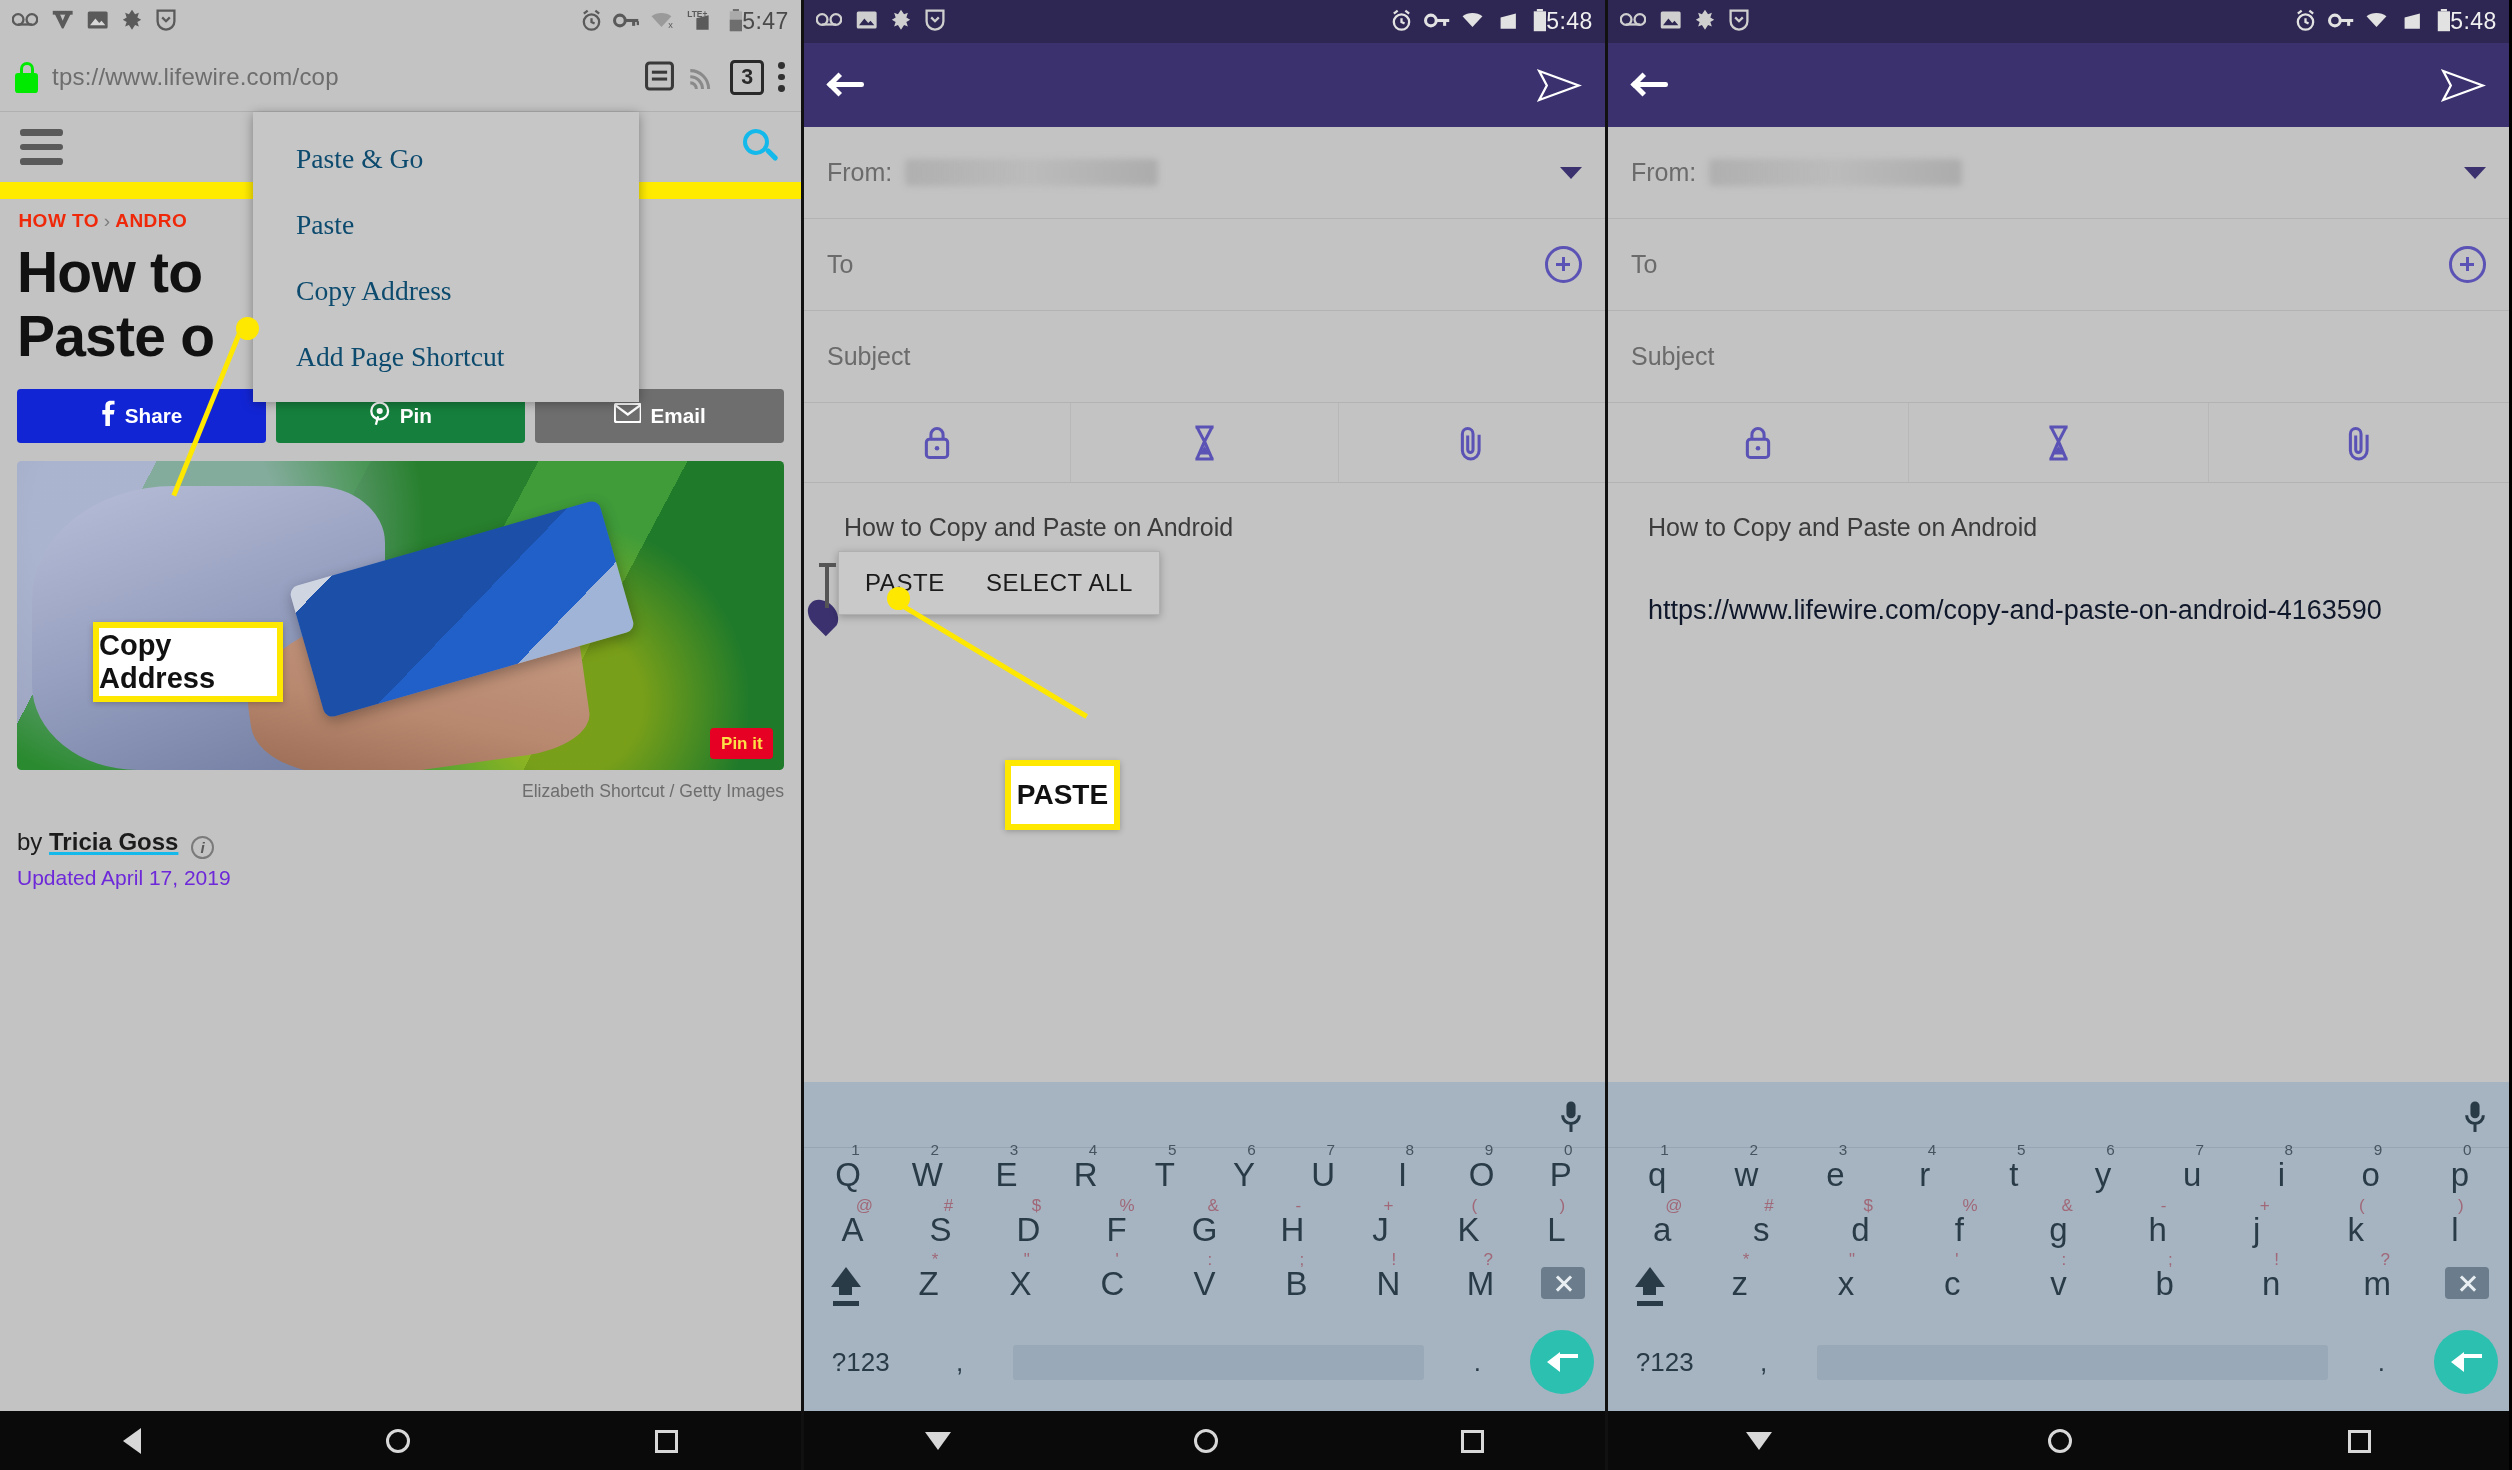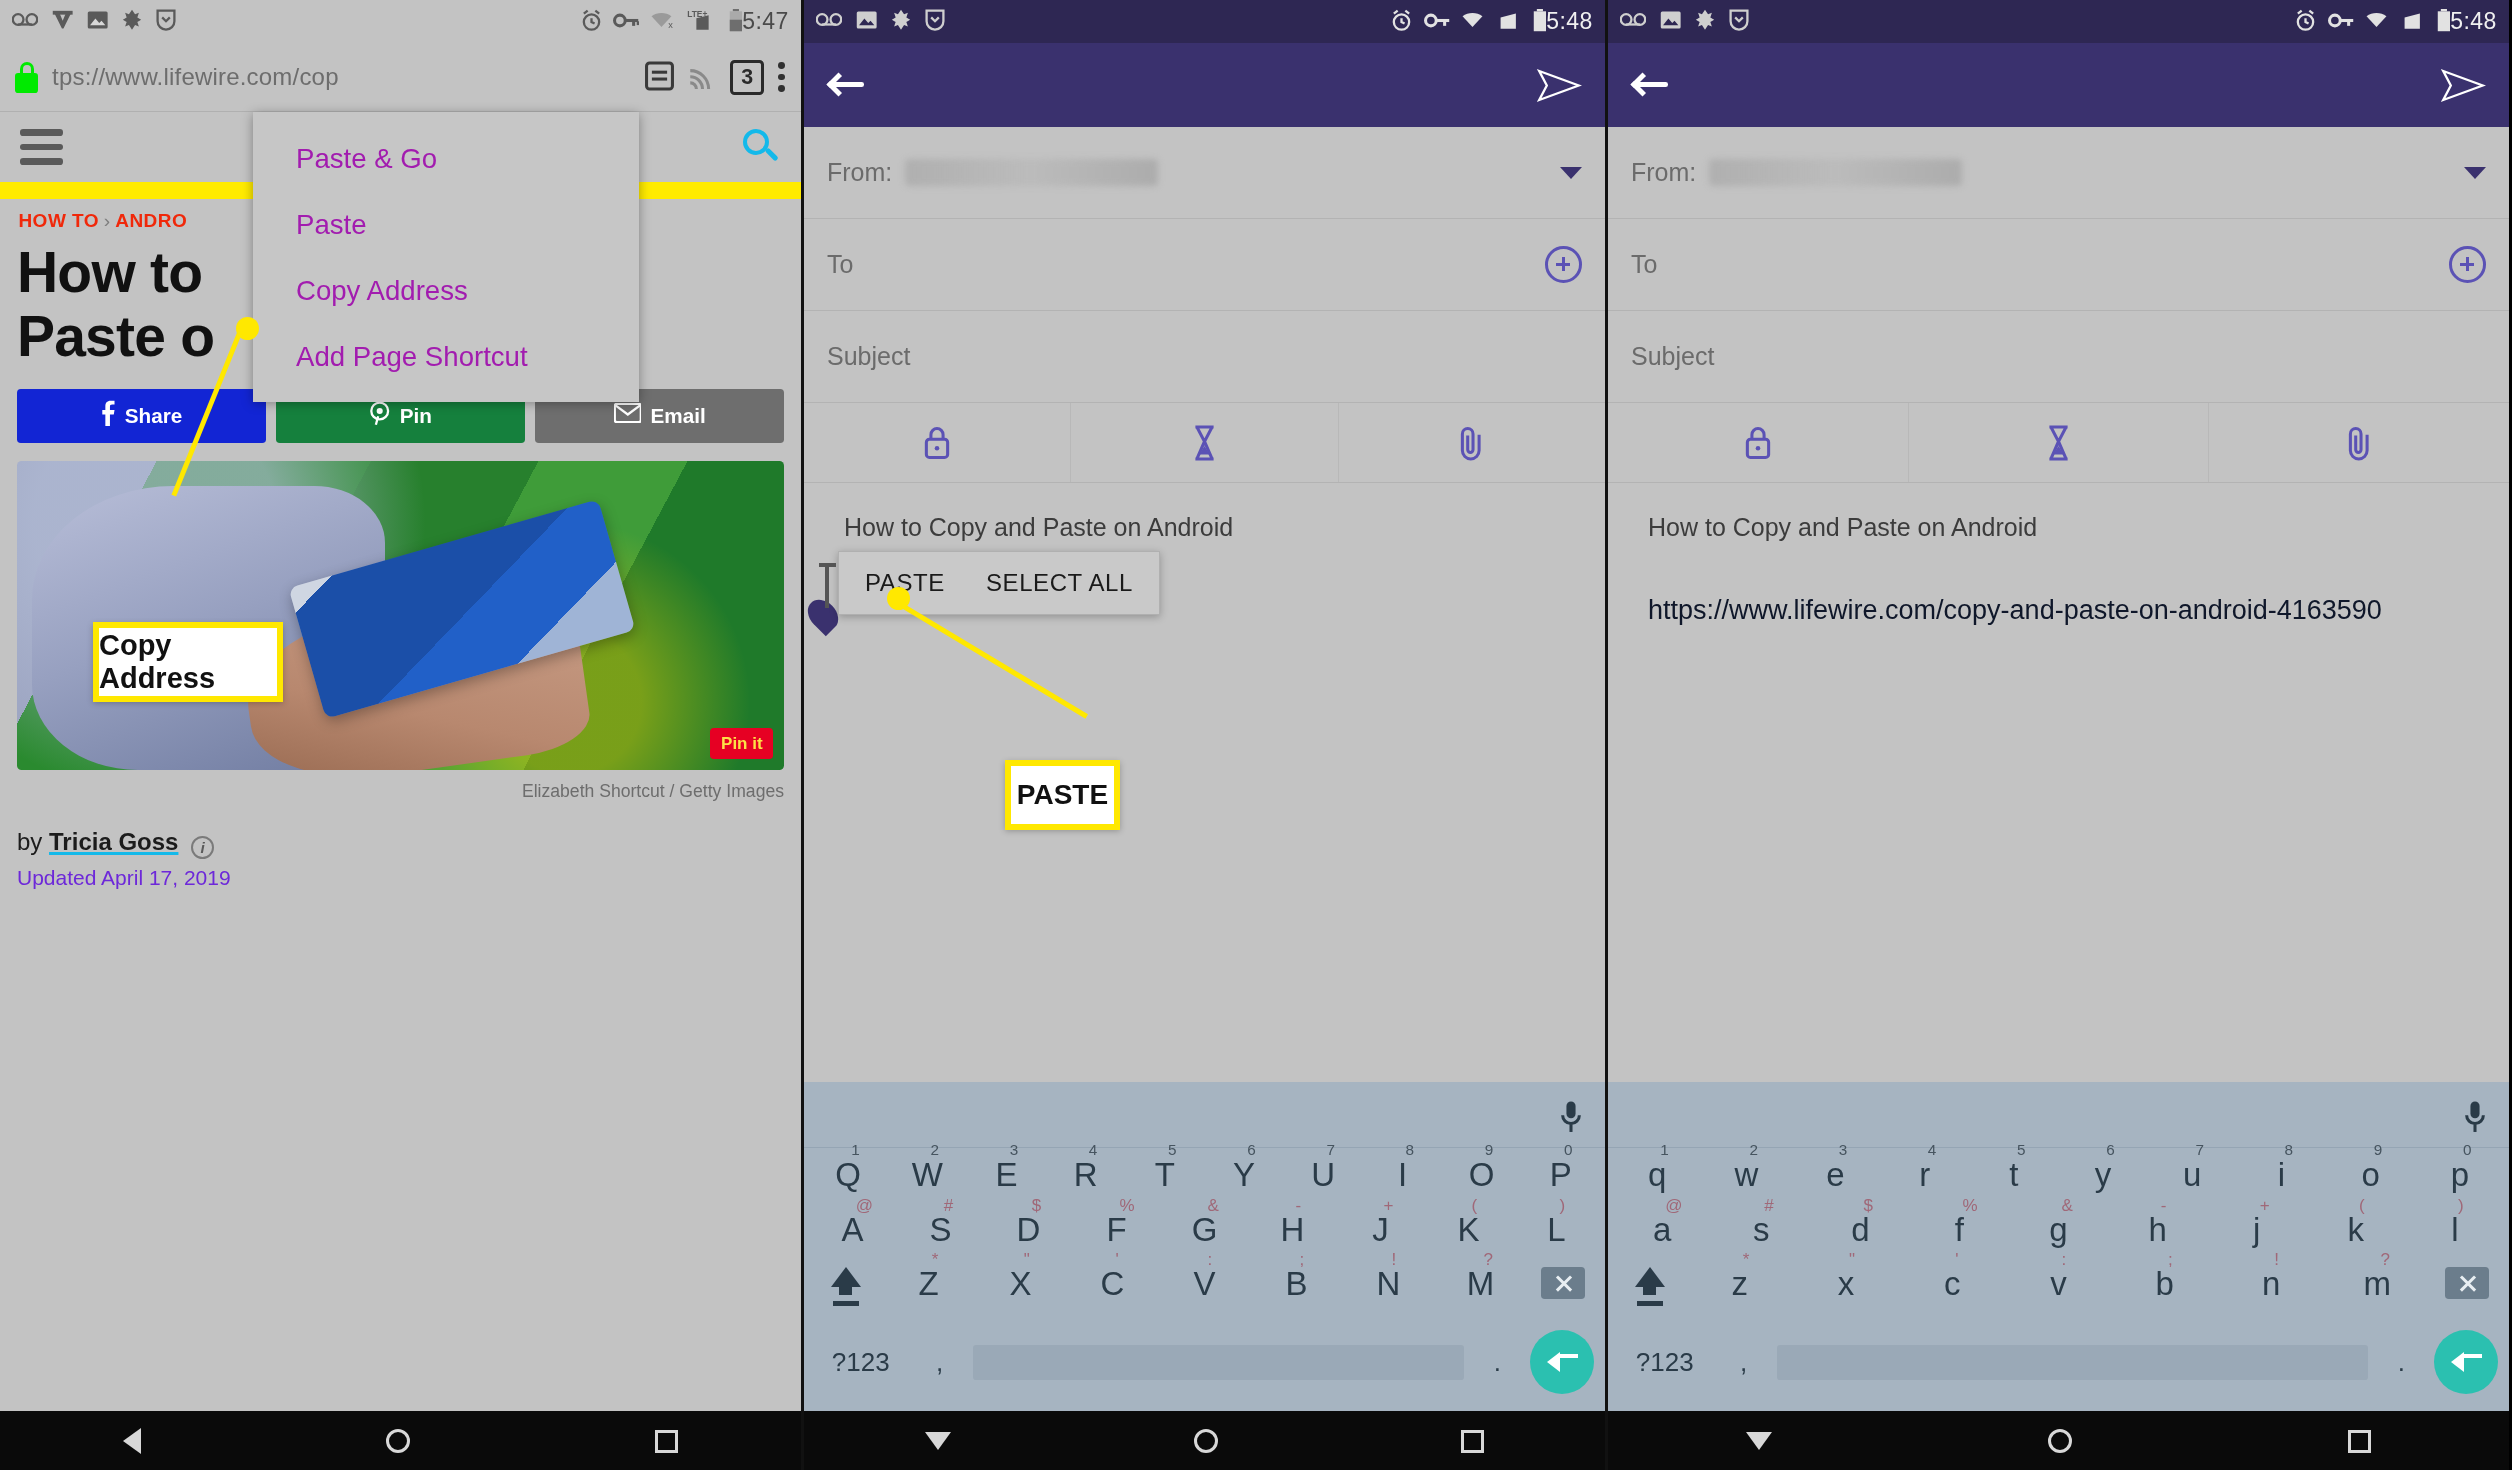--- a/index.html
+++ b/index.html
@@ -59,21 +59,21 @@
   .hero-phone { position:absolute; left:37%; top:26%; width:42%; height:44%; background:linear-gradient(150deg,#cfd6e2 0 8%, #1b4fa8 8% 52%, #2160c8 52% 78%, #9fb4d6 78% 100%); border-radius:9.2px; transform:rotate(-16deg); box-shadow:0 4.6px 13.8px rgba(0,0,0,.3); }
   .pinit { position:absolute; right:10.7px; bottom:10.7px; background:#e60023; color:#fde047; font-size:17px; font-weight:bold; padding:5.4px 10.7px; border-radius:3.8px; }
   .caption { padding:10.7px 17px 0 0; text-align:right; font-size:17.6px; color:#6d6d6d; }
   .byline { padding:26px 17px 0 17px; font-size:24px; color:#1c1c1c; }
   .byline a { color:#1c1c1c; font-weight:bold; text-decoration:underline; text-decoration-color:#13b9ea; text-decoration-thickness:3.1px; }
   .infoic { display:inline-block; width:23px; height:23px; border:2.3px solid #7a7a7a; border-radius:50%; color:#5a5a5a; font-size:15.3px; text-align:center; line-height:19px; font-weight:bold; font-style:italic; vertical-align:-3.1px; margin-left:6.1px;}
   .updated { padding:7.7px 17px 0 17px; font-size:21px; color:#6d28d9; }
 
   
   .dropdown { position:absolute; left:253px; top:112px; width:386px; background:#c6c6c6; box-shadow:0 2.3px 10.7px rgba(0,0,0,.35); z-index:40; padding:13.8px 0 12.3px 0; }
-  .dropdown .mi { font-size:27.6px; color:#a21caf; padding:17px 0 17px 43px; }
+  .dropdown .mi { font-size:27.6px; color:#0c4a6e; padding:17px 0 17px 43px;font-family:Liberation Serif, serif; }
 
   
   .callout { position:absolute; background:#fff; border:6.9px solid #ffe800; display:flex; align-items:center; justify-content:center; font-weight:bold; color:#111; z-index:60; box-shadow:0 1.5px 6.1px rgba(0,0,0,.25); }
   .c1 { left:93px; top:622px; width:190px; height:80px; font-size:29px; }
   .c2 { left:201px; top:760px; width:115px; height:70px; font-size:28px; }
   .annot-line { position:absolute; background:#ffe800; transform-origin:0 0; z-index:55; height:5.4px; }
   .annot-dot { position:absolute; width:23px; height:23px; border-radius:50%; background:#ffe800; z-index:58; }
 
   
   .mailbar { height:84px; background:#3a316e; display:flex; align-items:center; padding:0 23px; }
@@ -114,21 +114,21 @@
   .key .sup { position:absolute; top:-17px; left:50%; margin-left:3.1px; font-size:15.3px; color:#46545f; }
   .key .supsym { position:absolute; top:-17px; left:50%; margin-left:3.1px; font-size:17px; color:#a06878; }
   .krow.r3 .key { flex:1; }
   .shiftkey, .delkey { width:74px; display:flex; align-items:center; justify-content:center; flex:0 0 74px;}
   .shift-tri { width:0;height:0;border-left:15.3px solid transparent;border-right:15.3px solid transparent;border-bottom:20px solid #2a3b48; position:relative;}
   .shift-stem { width:13.8px; height:7.7px; background:#2a3b48; margin:0 auto; }
   .shift-bar { width:26px; height:4.6px; background:#2a3b48; margin:6.1px auto 0 auto;}
   .delbox { width:44px; height:32px; background:#6b7d8c; border-radius:3.8px; position:relative; }
   .delbox:before, .delbox:after { content:""; position:absolute; left:12.3px; top:14.6px; width:20px; height:3.1px; background:#e8eef2; }
   .delbox:before { transform:rotate(45deg); } .delbox:after { transform:rotate(-45deg); }
-  .krow.r4 { padding:13.8px 10.7px 17px 10.7px; align-items:center; gap:10px; }
+  .krow.r4 { padding:13.8px 10.7px 17px 10.7px; align-items:center; gap:30px; }
   .k123 { font-size:26px; color:#2a3b48; width:92px; text-align:center;}
   .kcomma { font-size:26px; color:#2a3b48; width:46px; text-align:center;}
   .space { flex:1; height:35px; background:#9aa9b7; border-radius:3.1px; }
   .kdot { font-size:26px; color:#2a3b48; width:46px; text-align:center;}
   .enter { width:64px; height:64px; border-radius:50%; background:#2bc0b0; display:flex; align-items:center; justify-content:center; }
   .enter .ea { width:0;height:0;border-top:10px solid transparent;border-bottom:10px solid transparent;border-right:13.8px solid #fff; }
   .enter .eb { width:20px;height:4.6px;background:#fff; margin-left:-1.5px; margin-top:-12.3px;}
 
   
   .navbar { position:absolute; left:0; right:0; bottom:0; height:60px; background:#0a0a0a; display:flex; align-items:center; justify-content:space-around; }

